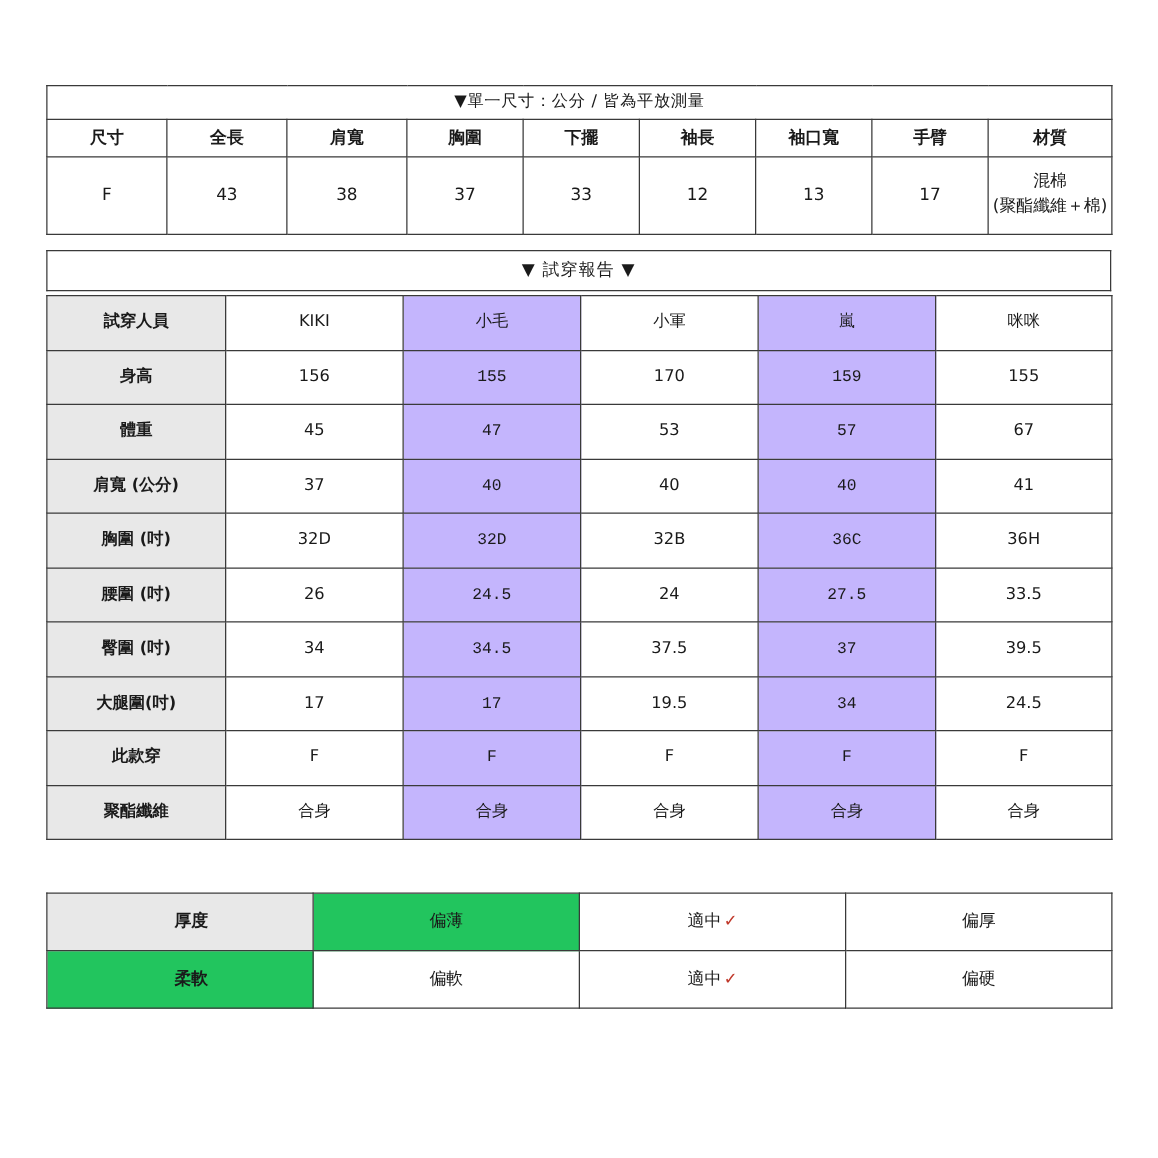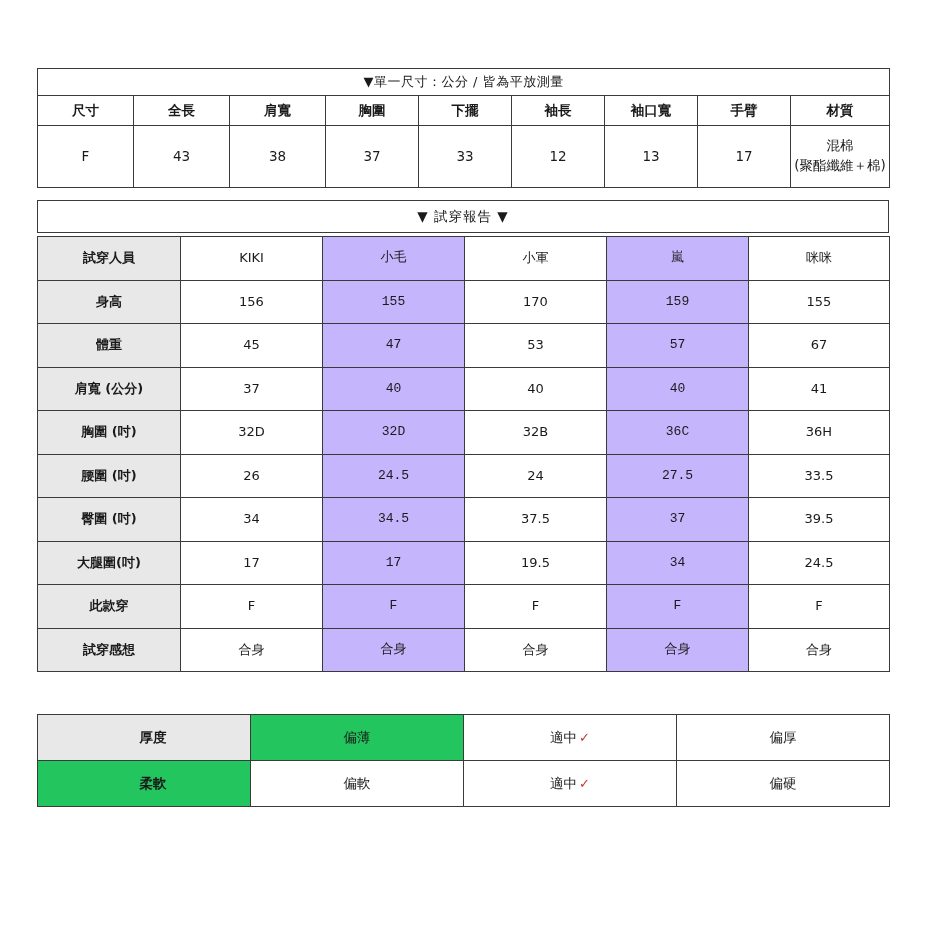--- a/index.html
+++ b/index.html
@@ -253,21 +253,21 @@
       </tr>
       <tr>
         <td class="rowlabel">此款穿</td>
         <td>F</td>
         <td class="shade">F</td>
         <td>F</td>
         <td class="shade">F</td>
         <td>F</td>
       </tr>
       <tr>
-        <td class="rowlabel">試穿感想</td>
+        <td class="rowlabel">聚酯纖維</td>
         <td>合身</td>
         <td class="shade">合身</td>
         <td>合身</td>
         <td class="shade">合身</td>
         <td>合身</td>
       </tr>
     </tbody>
   </table>
 
   <table id="feel-table">

